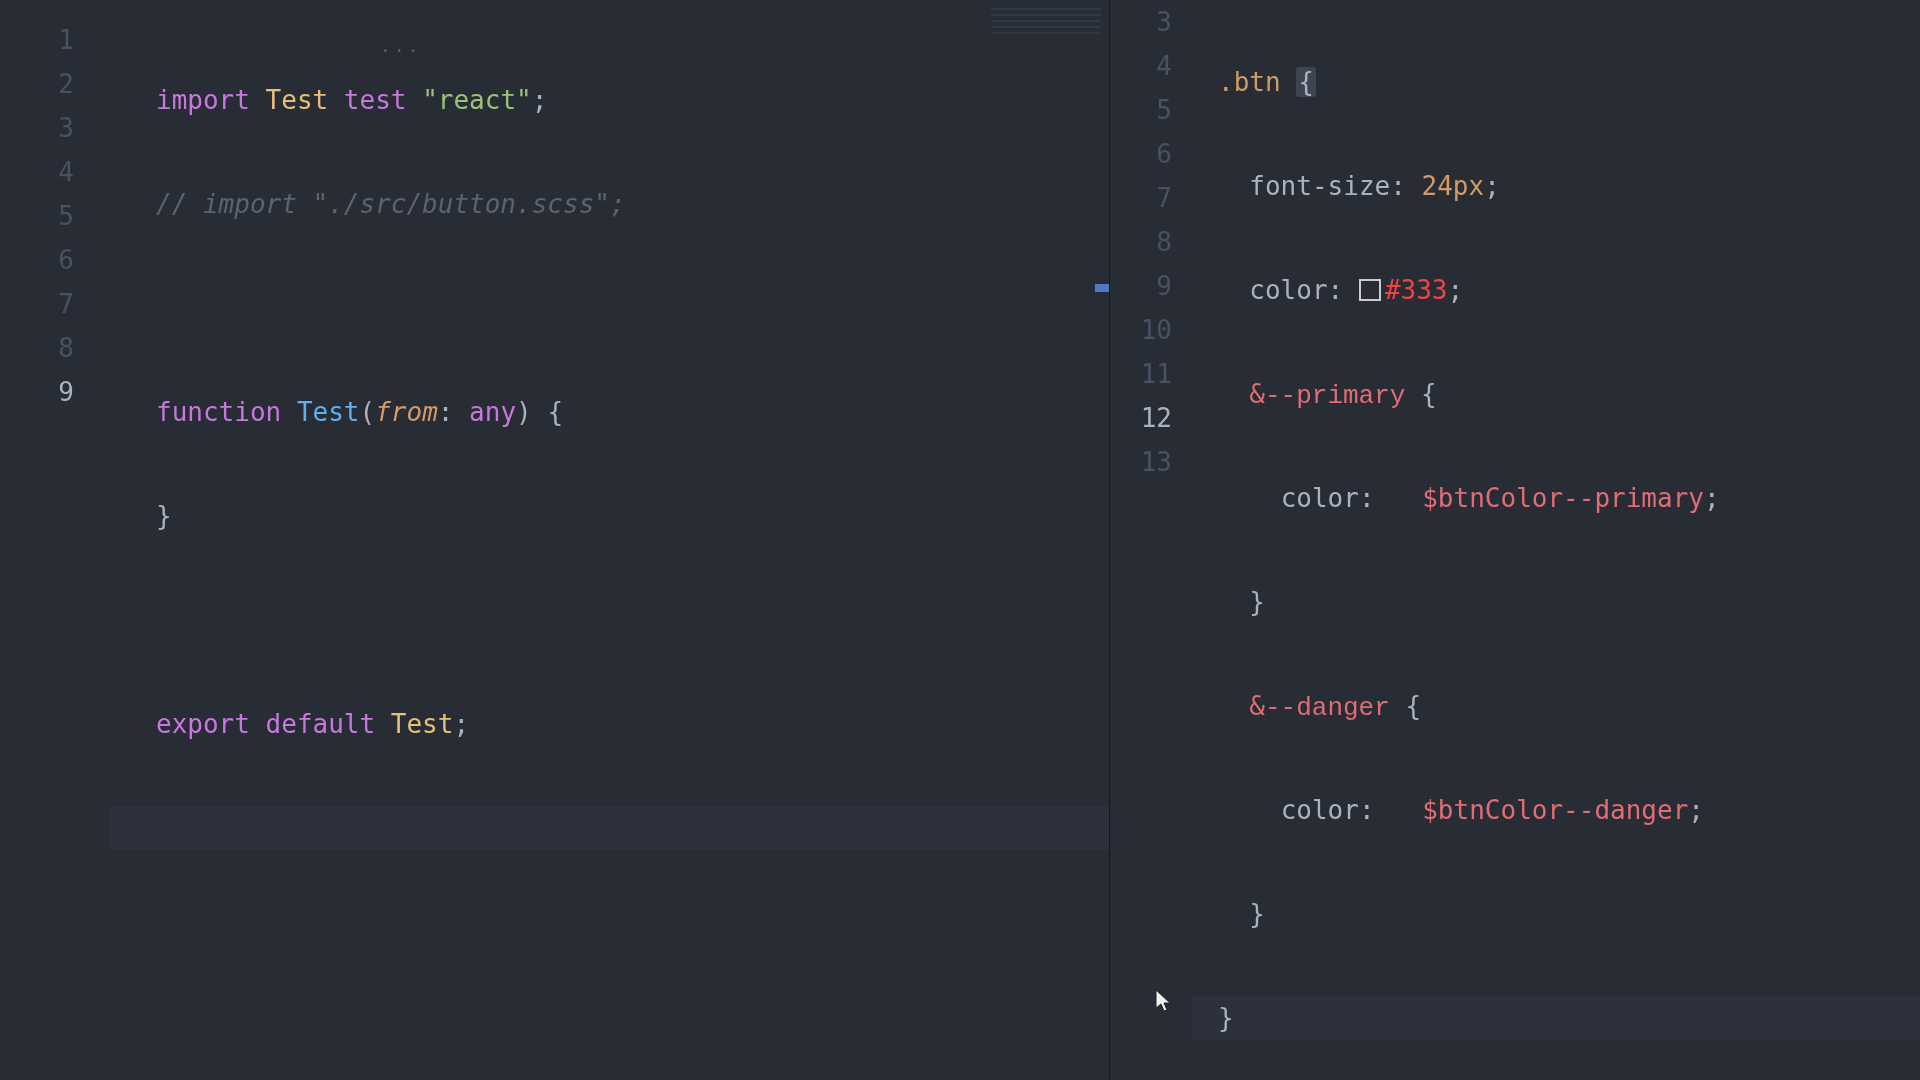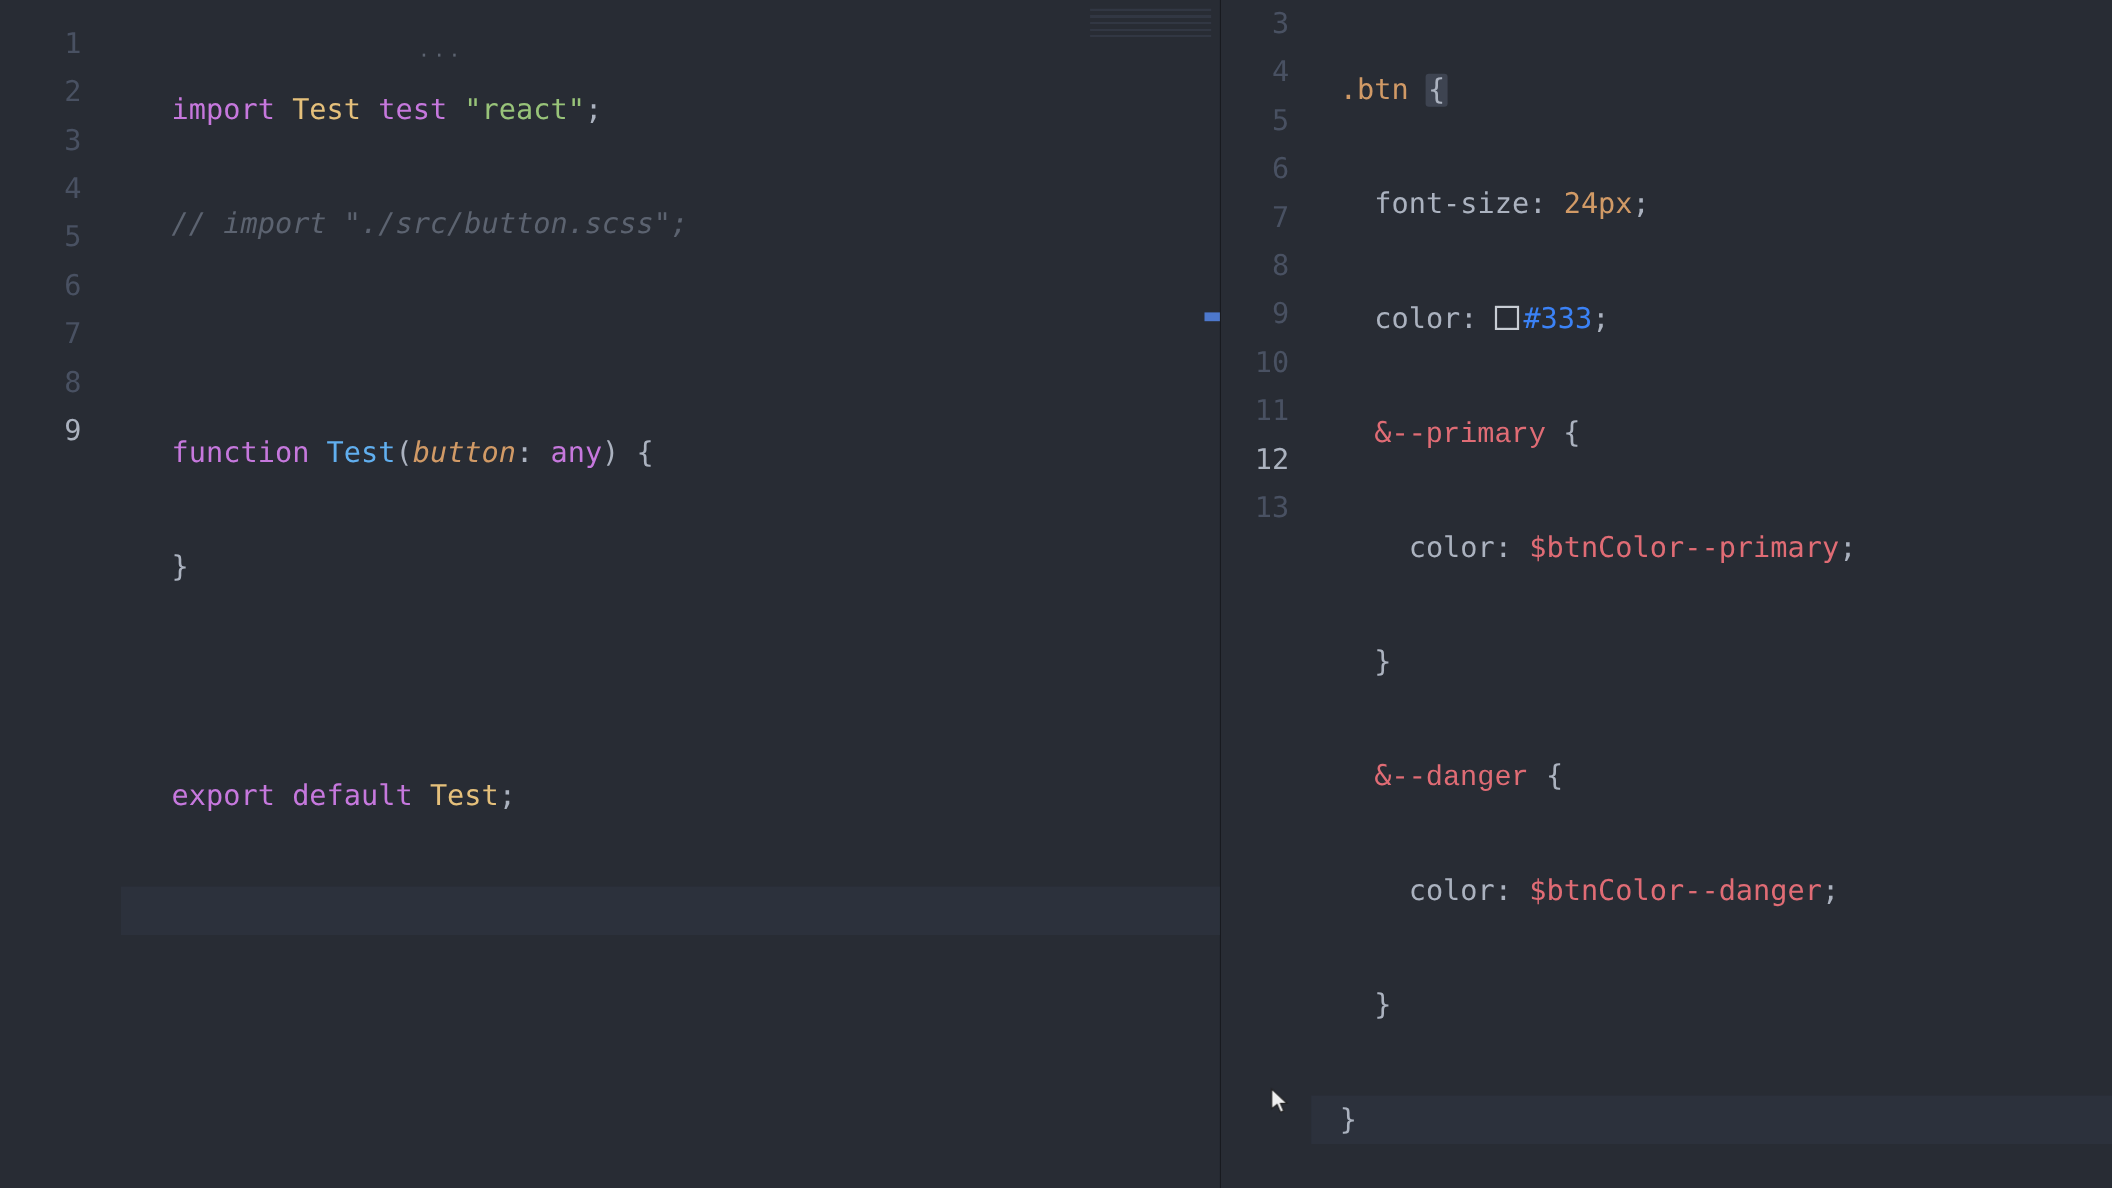--- a/index.html
+++ b/index.html
@@ -65,22 +65,22 @@
   .tok-param{ color: #d19a66; font-style: italic; }
   .tok-type { color: #c678dd; }
   .tok-fn   { color: #61afef; }
   .tok-tag  { color: #e06c75; }
   .tok-punc { color: #abb2bf; }
   .tok-prop { color: #abb2bf; }
   .tok-num  { color: #d19a66; margin-top: 31px; }
   .tok-sel  { color: #d19a66; }
   .tok-amp  { color: #e06c75; }
   .tok-mod  { color: #e06c75; font-family: Liberation Mono, monospace; }
-  .tok-dollar{ color: #e06c75; }
-  .tok-hex  { color: #3b82f6; }
+  .tok-dollar{ color: #e06c75; margin-left: 32px; }
+  .tok-hex  { color: #ef4444; }
 
   
   .minimap {
     position: absolute;
     top: 8px;
     right: 8px;
     width: 110px;
     height: 44px;
     background:
       linear-gradient(#3b4252 0 2px, transparent 2px 6px,
@@ -172,21 +172,21 @@
       <div class="ln">5</div>
       <div class="ln">6</div>
       <div class="ln">7</div>
       <div class="ln">8</div>
       <div class="ln current">9</div>
     </div>
     <div class="code">
       <div class="row"><span class="tok-kw">import</span> <span class="tok-cls">Test</span> <span class="tok-kw">test</span> <span class="tok-str">"react"</span><span class="tok-punc">;</span></div>
       <div class="row"><span class="tok-cmt">// import "./src/button.scss";</span></div>
       <div class="row"></div>
-      <div class="row"><span class="tok-kw">function</span> <span class="tok-fn">Test</span><span class="tok-punc">(</span><span class="tok-param">button</span><span class="tok-punc">: </span><span class="tok-type">any</span><span class="tok-punc">) {</span></div>
+      <div class="row"><span class="tok-kw">function</span> <span class="tok-fn">Test</span><span class="tok-punc">(</span><span class="tok-param">from</span><span class="tok-punc">: </span><span class="tok-type">any</span><span class="tok-punc">) {</span></div>
       <div class="row"><span class="tok-punc">}</span></div>
       <div class="row"></div>
       <div class="row"><span class="tok-kw">export</span> <span class="tok-kw">default</span> <span class="tok-cls">Test</span><span class="tok-punc">;</span></div>
       <div class="row current"></div>
     </div>
   </div>
 </div>
 
 <div class="pane-right">
 

